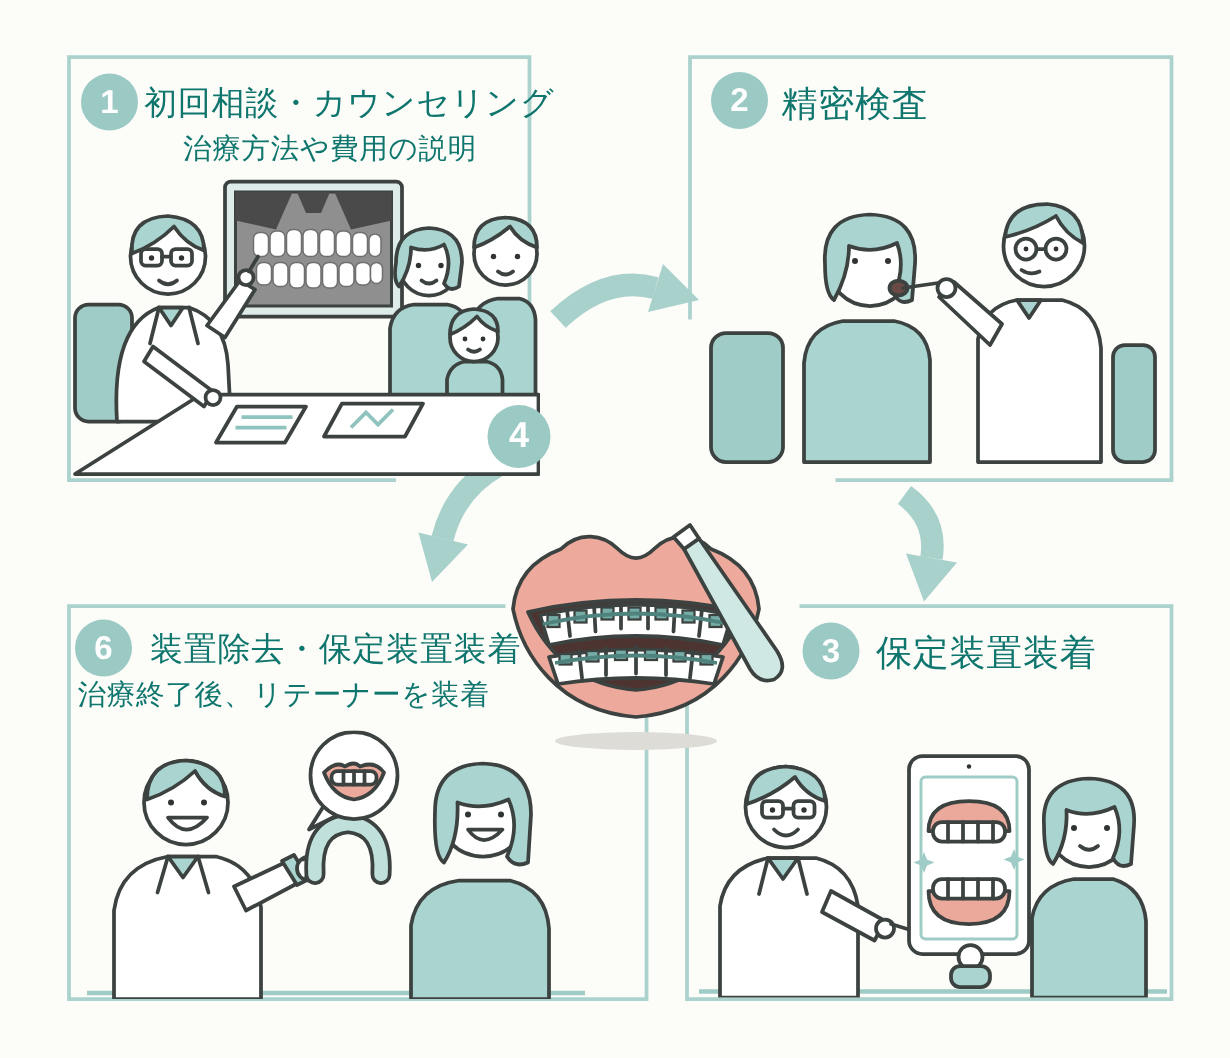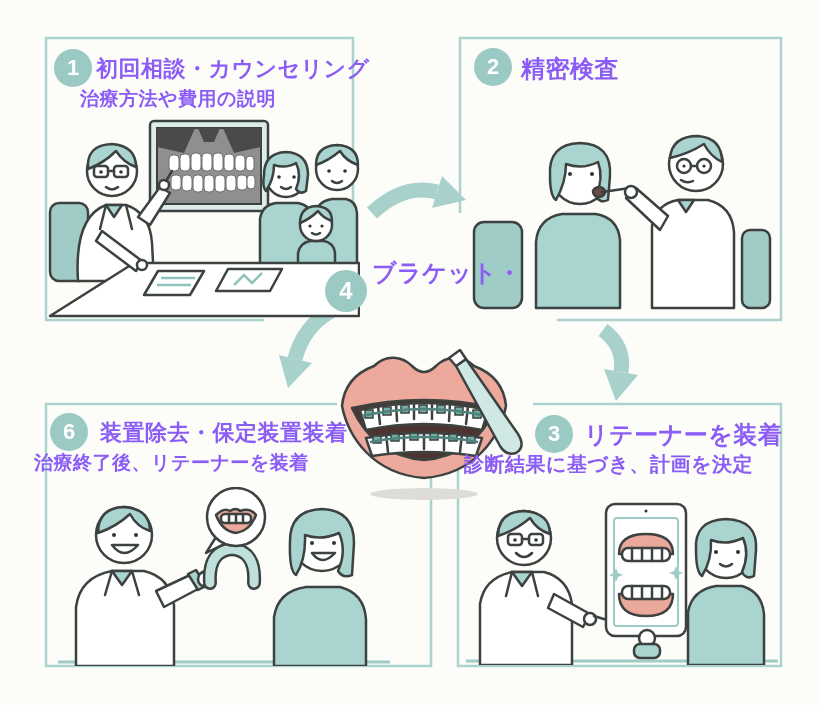--- a/index.html
+++ b/index.html
@@ -9,23 +9,23 @@
     font-family:"Liberation Sans","DejaVu Sans",sans-serif;
   }
   .layer{position:absolute;left:0;top:0;}
   .ill{position:absolute;}
   .badge{
     position:absolute;width:38px;height:38px;border-radius:50%;
     background:#9bc9c4;color:#ffffff;font-weight:700;font-size:22px;
     display:flex;align-items:center;justify-content:center;line-height:1;
   }
   .badge.big{width:42px;height:42px;font-size:24px;}
-  .ttl{position:absolute;color:#8b5cf6;font-weight:700;letter-spacing:0.5px;white-space:nowrap;}
+  .ttl{position:absolute;color:#0f766e;font-weight:400;letter-spacing:0.5px;white-space:nowrap;}
   .t-main{font-size:22px;}
-  .t-sub{font-size:19px;}
+  .t-sub{font-size:19px;text-align:center;}
   .t-center{font-size:24px;line-height:28px;}
   
   .o{stroke:#3c4240;stroke-width:2.5;stroke-linejoin:round;stroke-linecap:round;}
   .f-w{fill:#ffffff;}
   .f-t{fill:#a9d4cf;}
   .f-t2{fill:#9fccc7;}
   .f-n{fill:none;}
   .dot{fill:#2f3433;}
 </style>
 </head>
@@ -279,24 +279,22 @@
 
   <div class="badge" style="left:54px;top:49px">1</div>
   <div class="ttl t-main" style="left:96px;top:54px">初回相談・カウンセリング</div>
   <div class="ttl t-sub" style="left:80px;top:86px;width:280px">治療方法や費用の説明</div>
 
   <div class="badge" style="left:474px;top:48px">2</div>
   <div class="ttl t-main" style="left:521px;top:53px;font-size:24px">精密検査</div>
 
   <div class="badge big" style="left:325px;top:270px">4</div>
   <div class="ttl t-center" style="left:372px;top:259px">
-    <div>ブラケット・</div>
   </div>
 
   <div class="badge" style="left:50px;top:413px">6</div>
   <div class="ttl t-main" style="left:100px;top:418px">装置除去・保定装置装着</div>
   <div class="ttl t-sub" style="left:34px;top:450px;width:310px">治療終了後、リテーナーを装着</div>
 
   <div class="badge" style="left:535px;top:415px">3</div>
-  <div class="ttl t-main" style="left:584px;top:419px;font-size:24px">リテーナーを装着</div>
-  <div class="ttl t-sub" style="left:464px;top:451px;width:318px;font-size:20px">診断結果に基づき、計画を決定</div>
+  <div class="ttl t-main" style="left:584px;top:419px;font-size:24px">保定装置装着</div>
 
 </div>
 
 </body></html>

